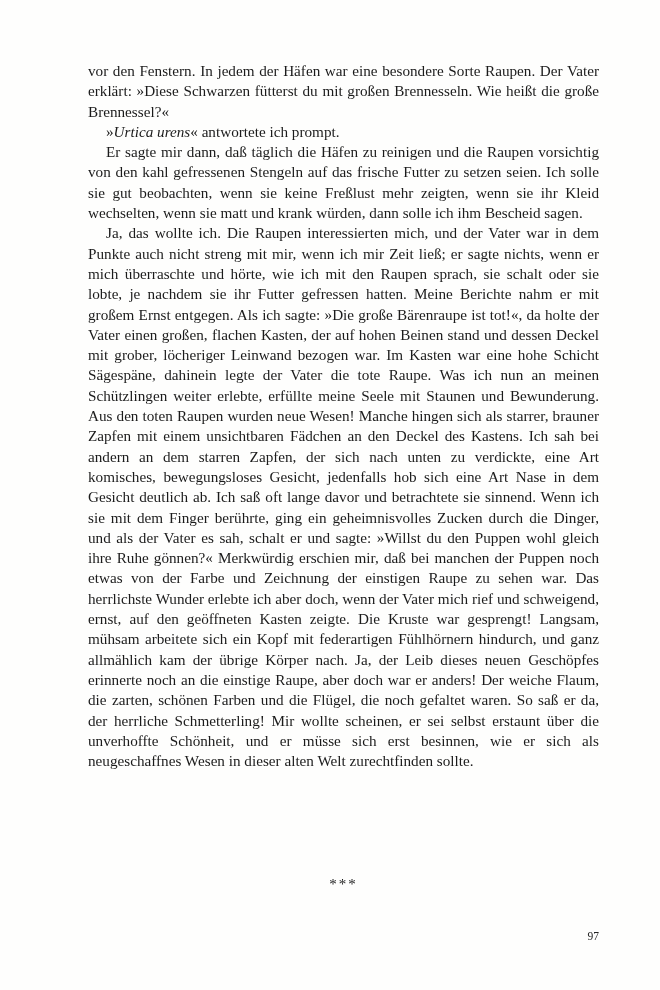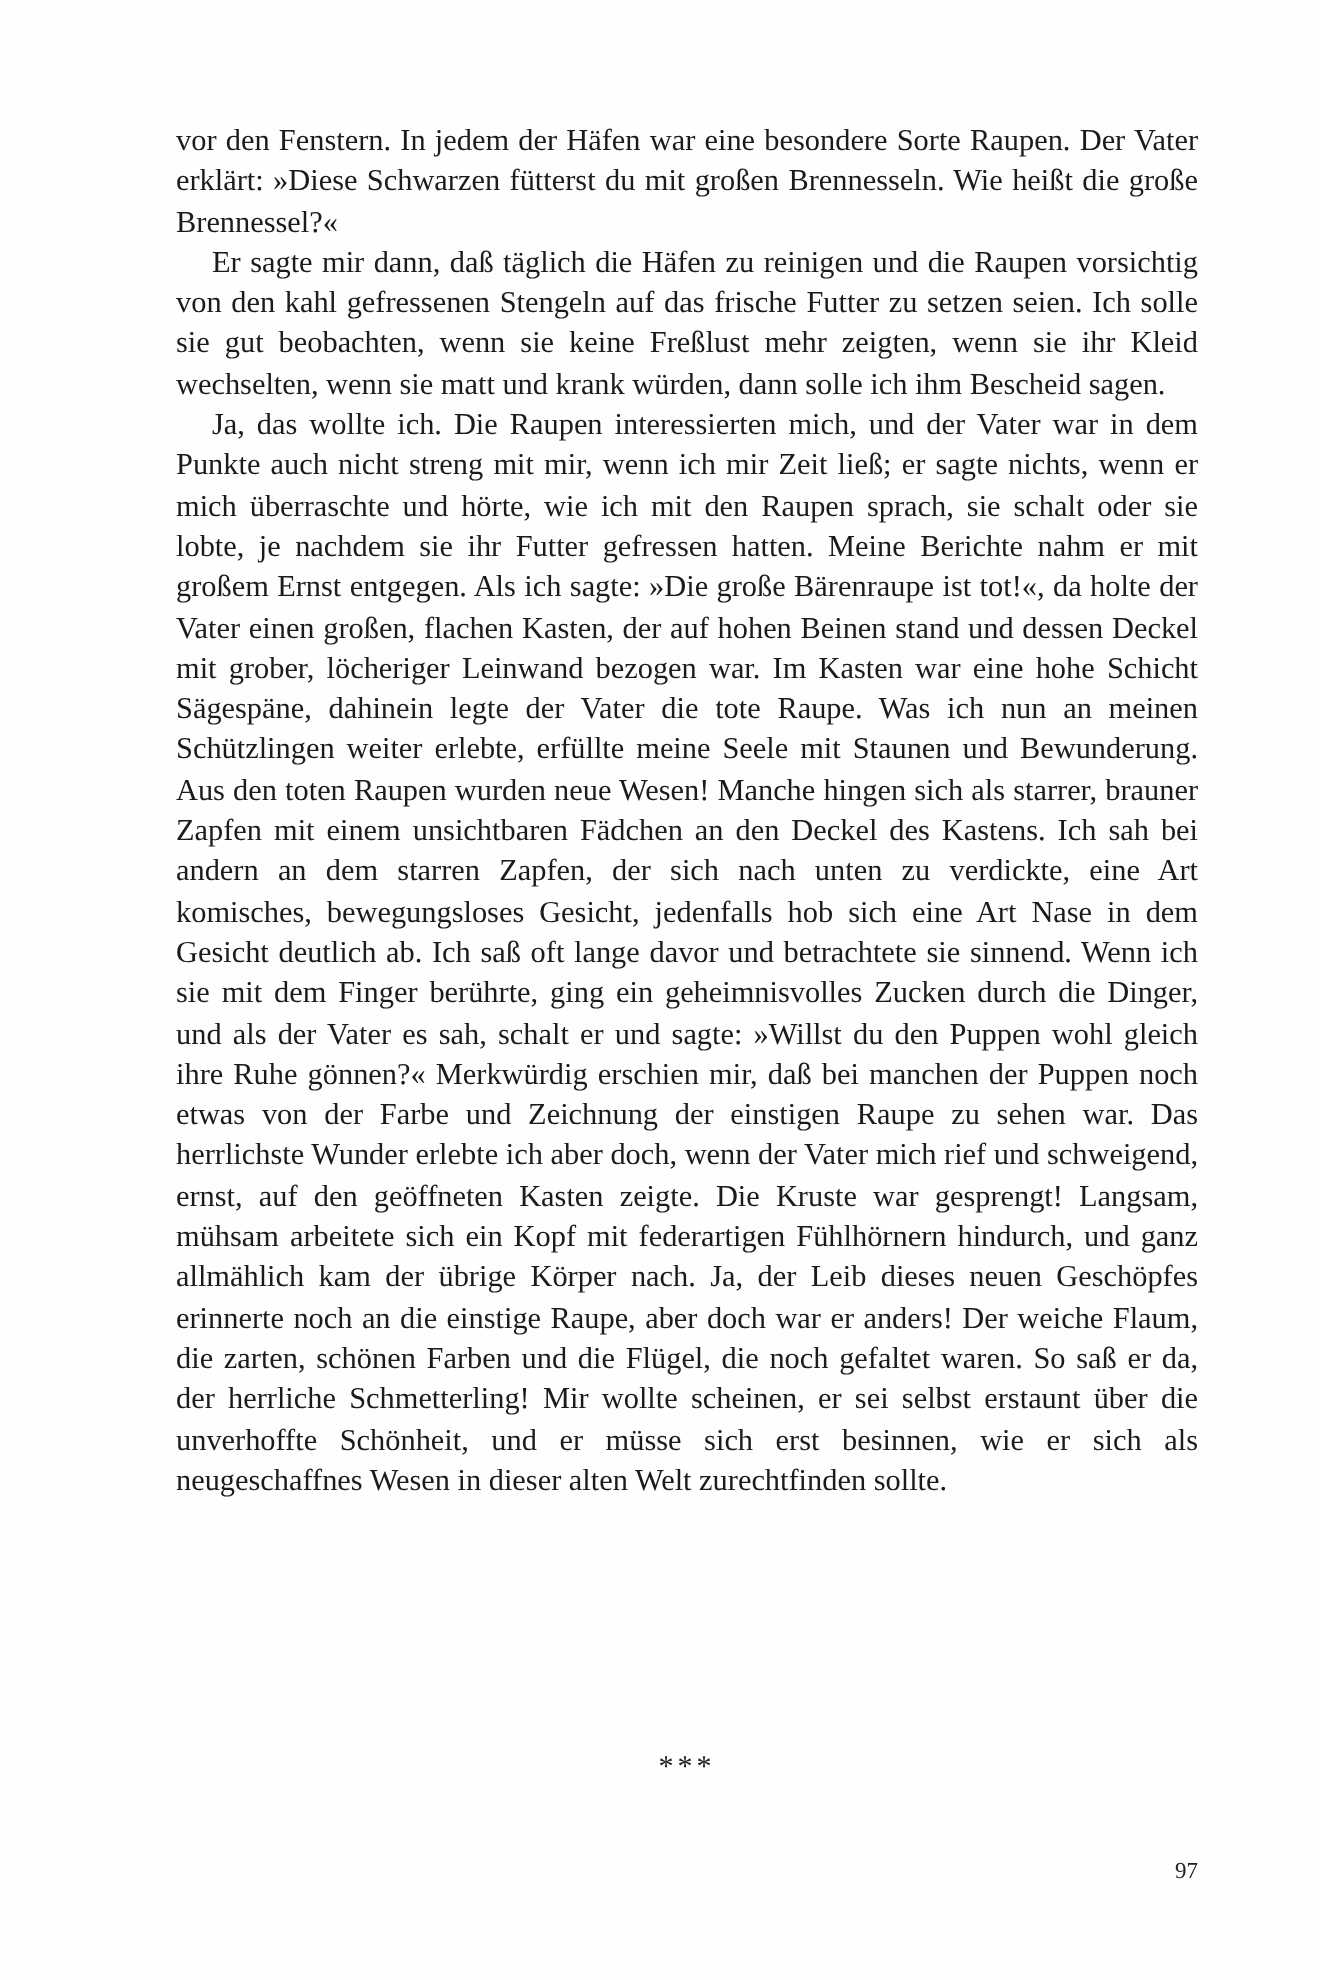--- a/index.html
+++ b/index.html
@@ -43,20 +43,21 @@
 </style>
 </head>
 <body>
 
 <div class="page">
 
   <div class="text-block">
 
     <p class="para">vor den Fenstern. In jedem der Häfen war eine besondere Sorte Raupen. Der Vater erklärt: »Diese Schwarzen fütterst du mit großen Brennesseln. Wie heißt die große Brennessel?«</p>
 
+    <p class="para indent"><span>»</span><span class="italic">Urtica urens</span><span>«</span><span> antwortete ich prompt.</span></p>
 
 
     <p class="para indent">Er sagte mir dann, daß täglich die Häfen zu reinigen und die Raupen vorsichtig von den kahl gefressenen Stengeln auf das frische Futter zu setzen seien. Ich solle sie gut beobachten, wenn sie keine Freßlust mehr zeigten, wenn sie ihr Kleid wechselten, wenn sie matt und krank würden, dann solle ich ihm Bescheid sagen.</p>
 
     <p class="para indent">Ja, das wollte ich. Die Raupen interessierten mich, und der Vater war in dem Punkte auch nicht streng mit mir, wenn ich mir Zeit ließ; er sagte nichts, wenn er mich überraschte und hörte, wie ich mit den Raupen sprach, sie schalt oder sie lobte, je nachdem sie ihr Futter gefressen hatten. Meine Berichte nahm er mit großem Ernst entgegen. Als ich sagte: »Die große Bärenraupe ist tot!«, da holte der Vater einen großen, flachen Kasten, der auf hohen Beinen stand und dessen Deckel mit grober, löcheriger Leinwand bezogen war. Im Kasten war eine hohe Schicht Sägespäne, dahinein legte der Vater die tote Raupe. Was ich nun an meinen Schützlingen weiter erlebte, erfüllte meine Seele mit Staunen und Bewunderung. Aus den toten Raupen wurden neue Wesen! Manche hingen sich als starrer, brauner Zapfen mit einem unsichtbaren Fädchen an den Deckel des Kastens. Ich sah bei andern an dem starren Zapfen, der sich nach unten zu verdickte, eine Art komisches, bewegungsloses Gesicht, jedenfalls hob sich eine Art Nase in dem Gesicht deutlich ab. Ich saß oft lange davor und betrachtete sie sinnend. Wenn ich sie mit dem Finger berührte, ging ein geheimnisvolles Zucken durch die Dinger, und als der Vater es sah, schalt er und sagte: »Willst du den Puppen wohl gleich ihre Ruhe gönnen?« Merkwürdig erschien mir, daß bei manchen der Puppen noch etwas von der Farbe und Zeichnung der einstigen Raupe zu sehen war. Das herrlichste Wunder erlebte ich aber doch, wenn der Vater mich rief und schweigend, ernst, auf den geöffneten Kasten zeigte. Die Kruste war gesprengt! Langsam, mühsam arbeitete sich ein Kopf mit federartigen Fühlhörnern hindurch, und ganz allmählich kam der übrige Körper nach. Ja, der Leib dieses neuen Geschöpfes erinnerte noch an die einstige Raupe, aber doch war er anders! Der weiche Flaum, die zarten, schönen Farben und die Flügel, die noch gefaltet waren. So saß er da, der herrliche Schmetterling! Mir wollte scheinen, er sei selbst erstaunt über die unverhoffte Schönheit, und er müsse sich erst besinnen, wie er sich als neugeschaffnes Wesen in dieser alten Welt zurechtfinden sollte.</p>
 
   </div>
 
   <div class="separator">***</div>
 

